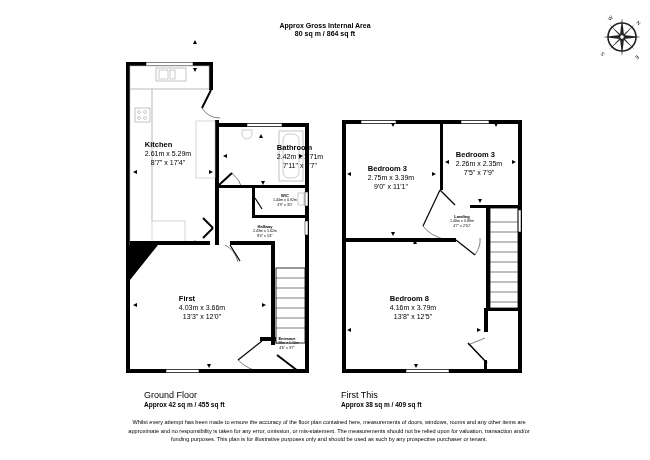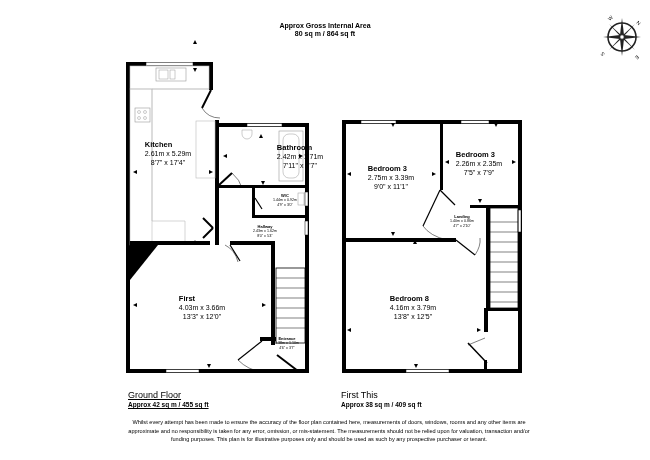--- a/index.html
+++ b/index.html
@@ -249,21 +249,21 @@
   <div class="small-name">Landing</div>
   <div class="small-dim">1.40m x 0.86m</div>
   <div class="small-dim">4'7" x 2'10"</div>
 </div>
 <div class="room-label" style="left:413px; top:294px;">
   <div class="room-name">Bedroom 8</div>
   <div class="room-dim">4.16m x 3.79m</div>
   <div class="room-dim">13'8" x 12'5"</div>
 </div>
 
-<div class="abs" style="left:128px; top:390px;text-decoration:underline;">
+<div class="abs" style="left:144px; top:390px;">
   <div class="floor-title">Ground Floor</div>
   <div class="floor-area">Approx 42 sq m / 455 sq ft</div>
 </div>
 <div class="abs" style="left:341px; top:390px;">
   <div class="floor-title">First This</div>
   <div class="floor-area">Approx 38 sq m / 409 sq ft</div>
 </div>
 
 <div class="abs disclaimer">Whilst every attempt has been made to ensure the accuracy of the floor plan contained here, measurements of doors, windows, rooms and any other items are approximate and no responsibility is taken for any error, omission, or mis-statement. The measurements should not be relied upon for valuation, transaction and/or funding purposes. This plan is for illustrative purposes only and should be used as such by any prospective purchaser or tenant.</div>
 

